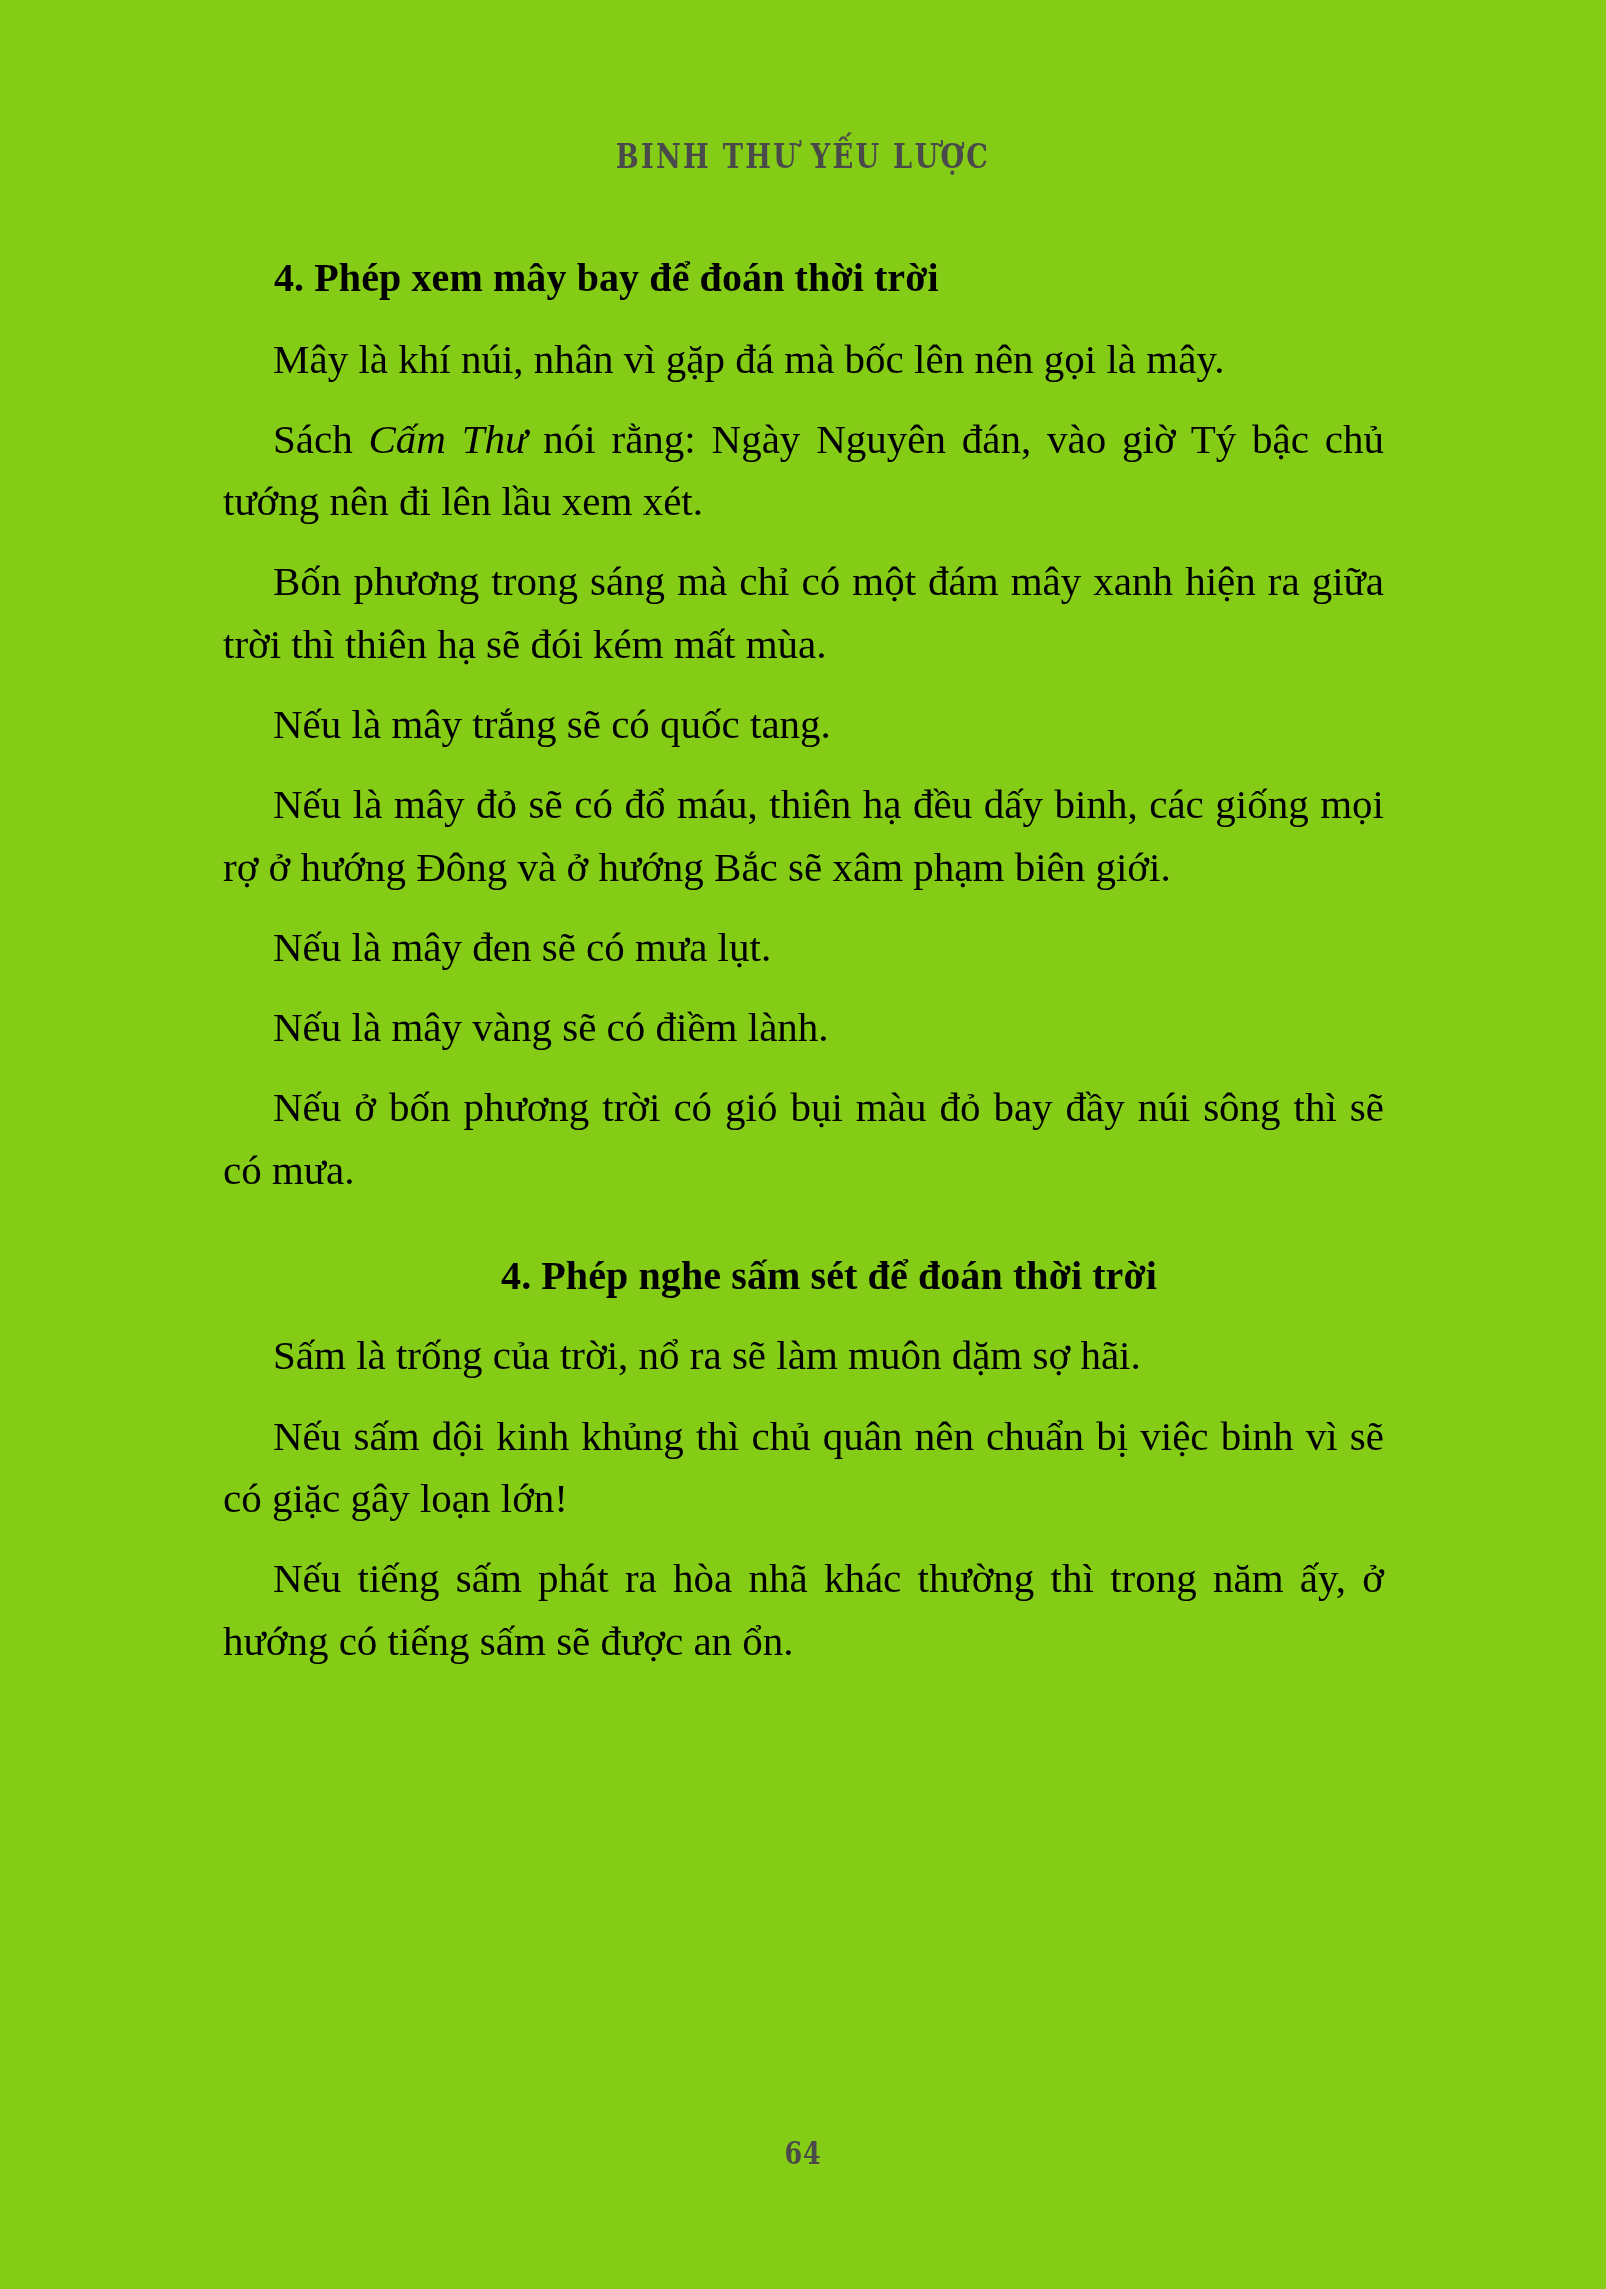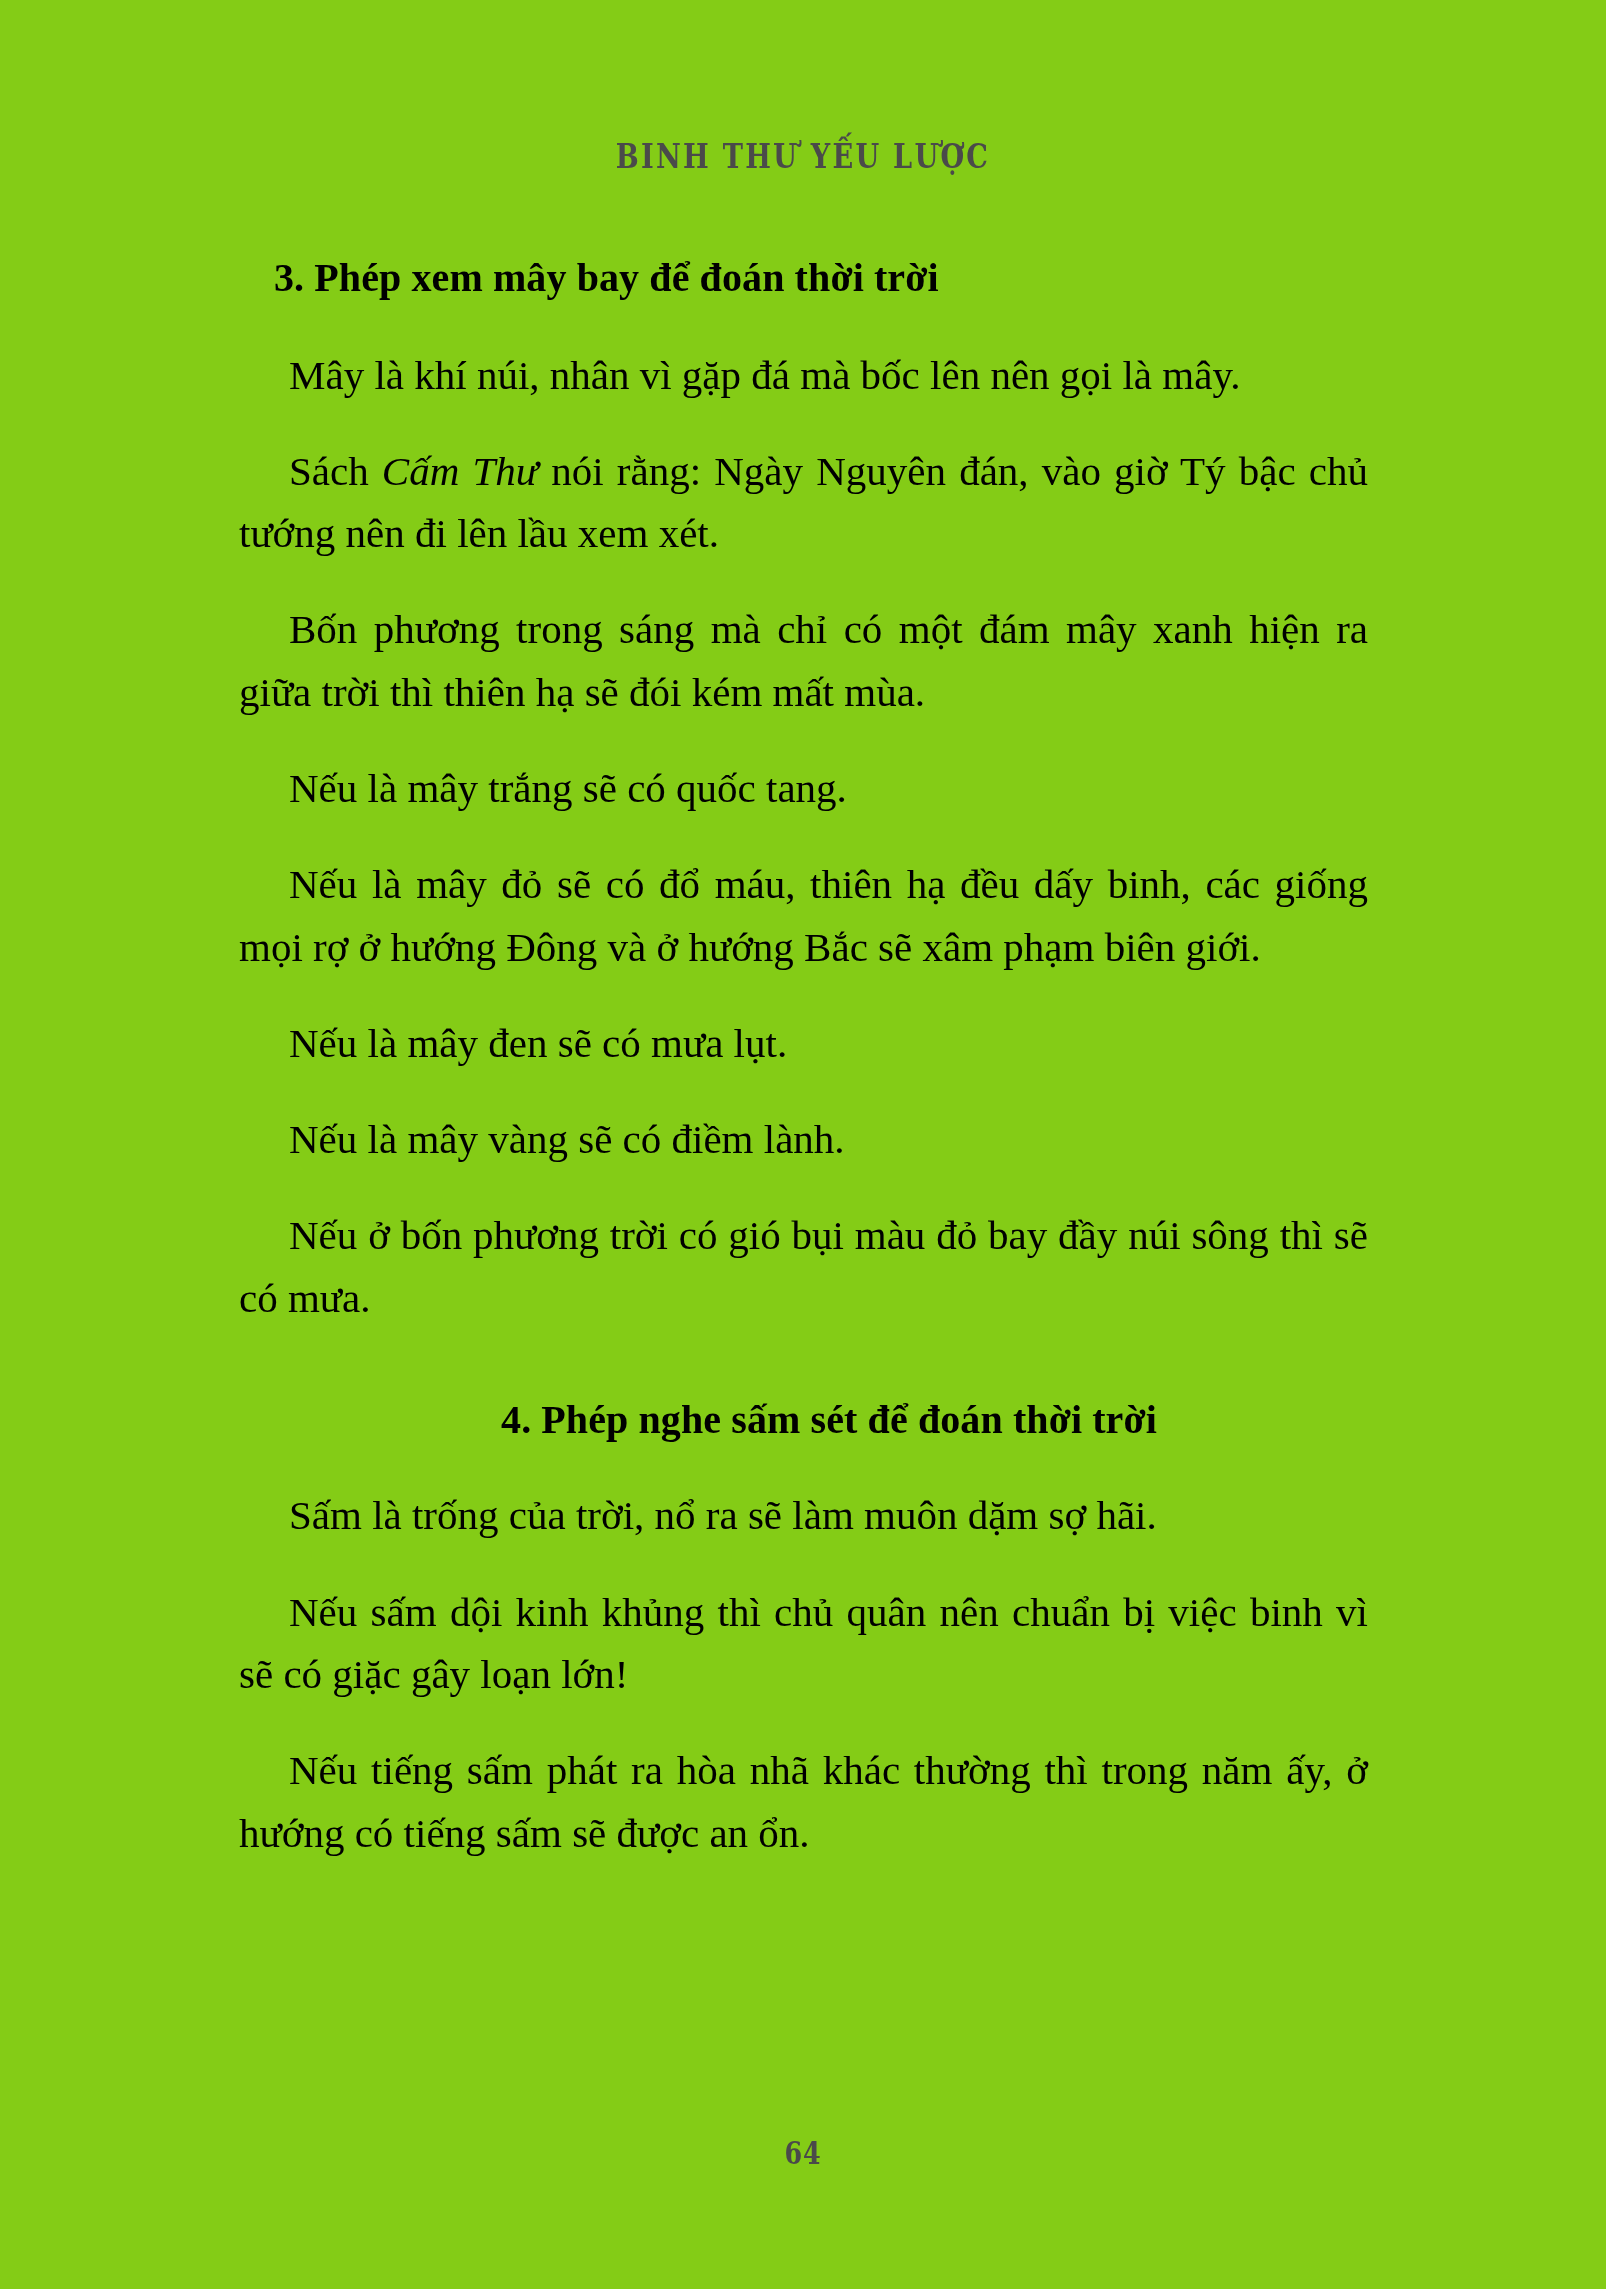--- a/index.html
+++ b/index.html
@@ -51,21 +51,21 @@
     line-height: 1.30;
     text-indent: 51px;
     letter-spacing: 0.1px;
     color: #000000;
   }
 
   h2.heading-3 { padding-top: 5.5px; padding-bottom: 24px; }
   h2.heading-4 { padding-top: 33px; padding-bottom: 22px; text-align: center; }
 
   p.body {
-    margin: 16px;
+    margin: 0;
     padding: 0 0 17.4px 0;
     font-size: 41px;
     line-height: 1.53;
     text-align: justify;
     text-indent: 50px;
     color: #000000;
     font-family: "Liberation Serif", "DejaVu Serif", serif;
   }
 
   p.body.last-of-block { padding-bottom: 15.6px; }
@@ -92,21 +92,21 @@
 </style>
 </head>
 <body>
 
 <div class="page">
 
   <div class="running-head">BINH THƯ YẾU LƯỢC</div>
 
   <div class="content">
 
-    <h2 class="section-heading heading-3">3. Phép xem mây bay để đoán thời trời</h2>
+    <h2 class="section-heading heading-3">4. Phép xem mây bay để đoán thời trời</h2>
 
     <p class="body">Mây là khí núi, nhân vì gặp đá mà bốc lên nên gọi là mây.</p>
 
     <p class="body"><span>Sách </span><em class="work-title">Cấm Thư</em><span> nói rằng: Ngày Nguyên đán, vào giờ Tý bậc chủ tướng nên đi lên lầu xem xét.</span></p>
 
     <p class="body">Bốn phương trong sáng mà chỉ có một đám mây xanh hiện ra giữa trời thì thiên hạ sẽ đói kém mất mùa.</p>
 
     <p class="body">Nếu là mây trắng sẽ có quốc tang.</p>
 
     <p class="body">Nếu là mây đỏ sẽ có đổ máu, thiên hạ đều dấy binh, các giống mọi rợ ở hướng Đông và ở hướng Bắc sẽ xâm phạm biên giới.</p>

